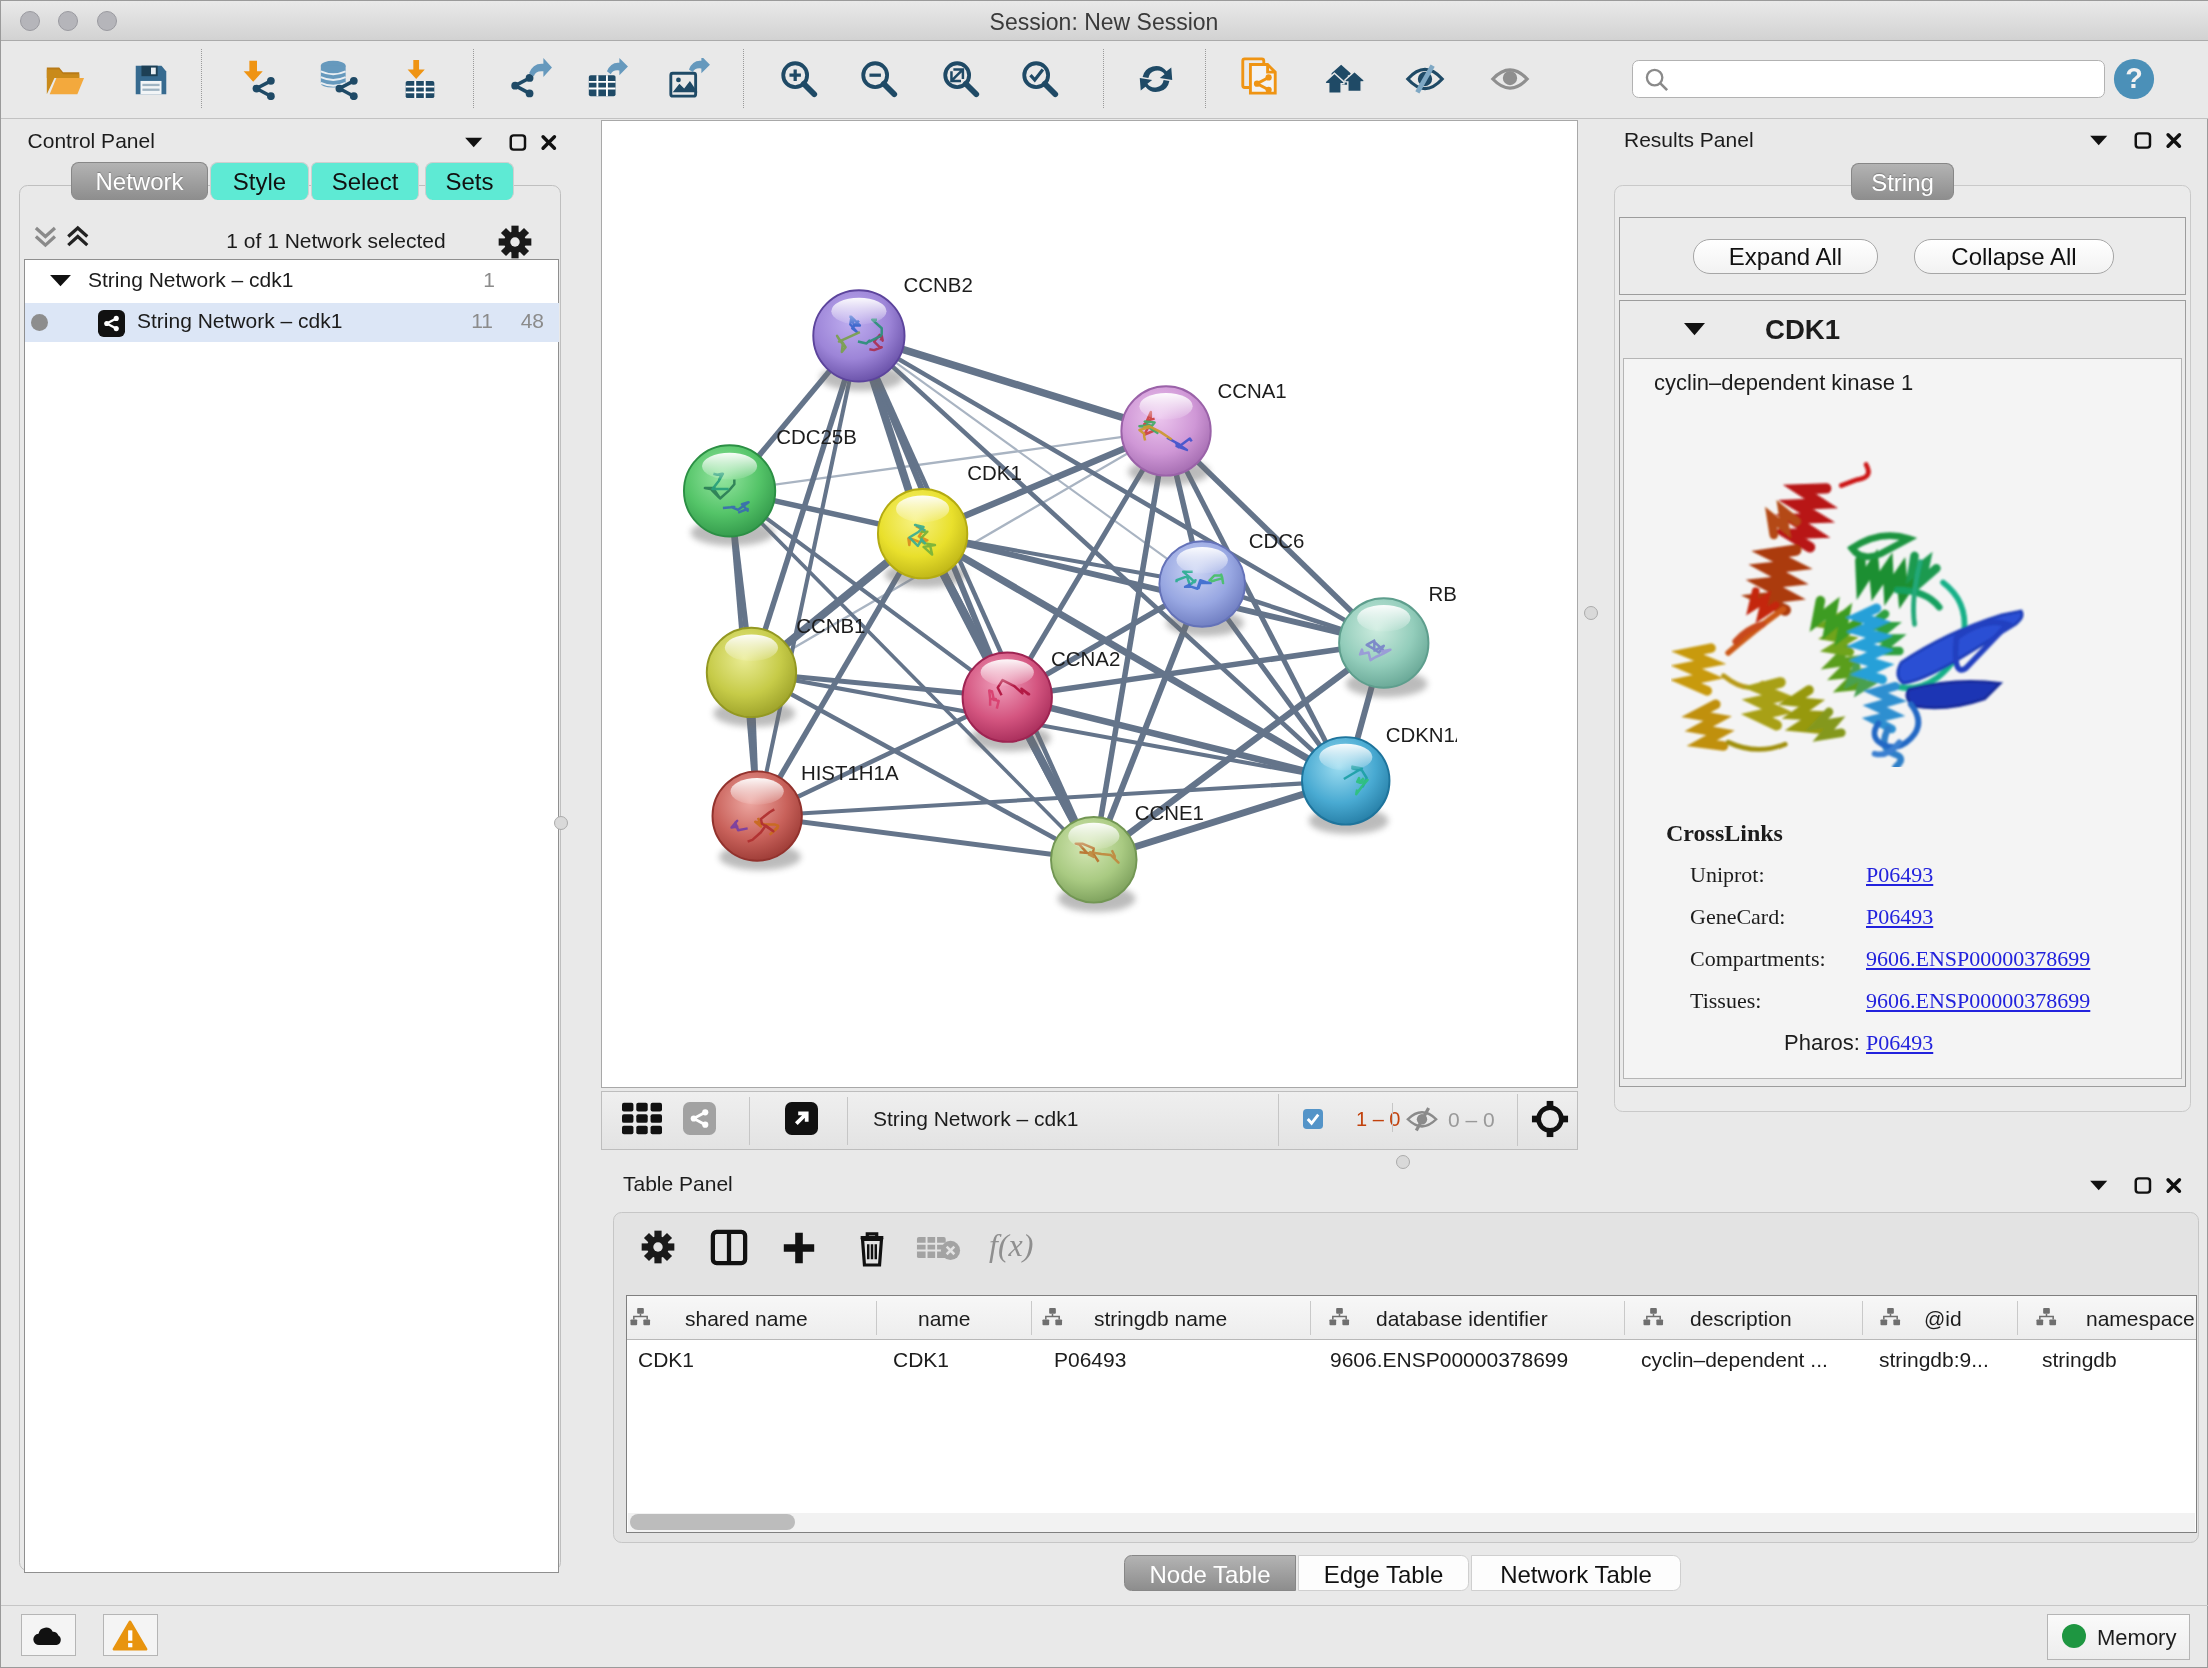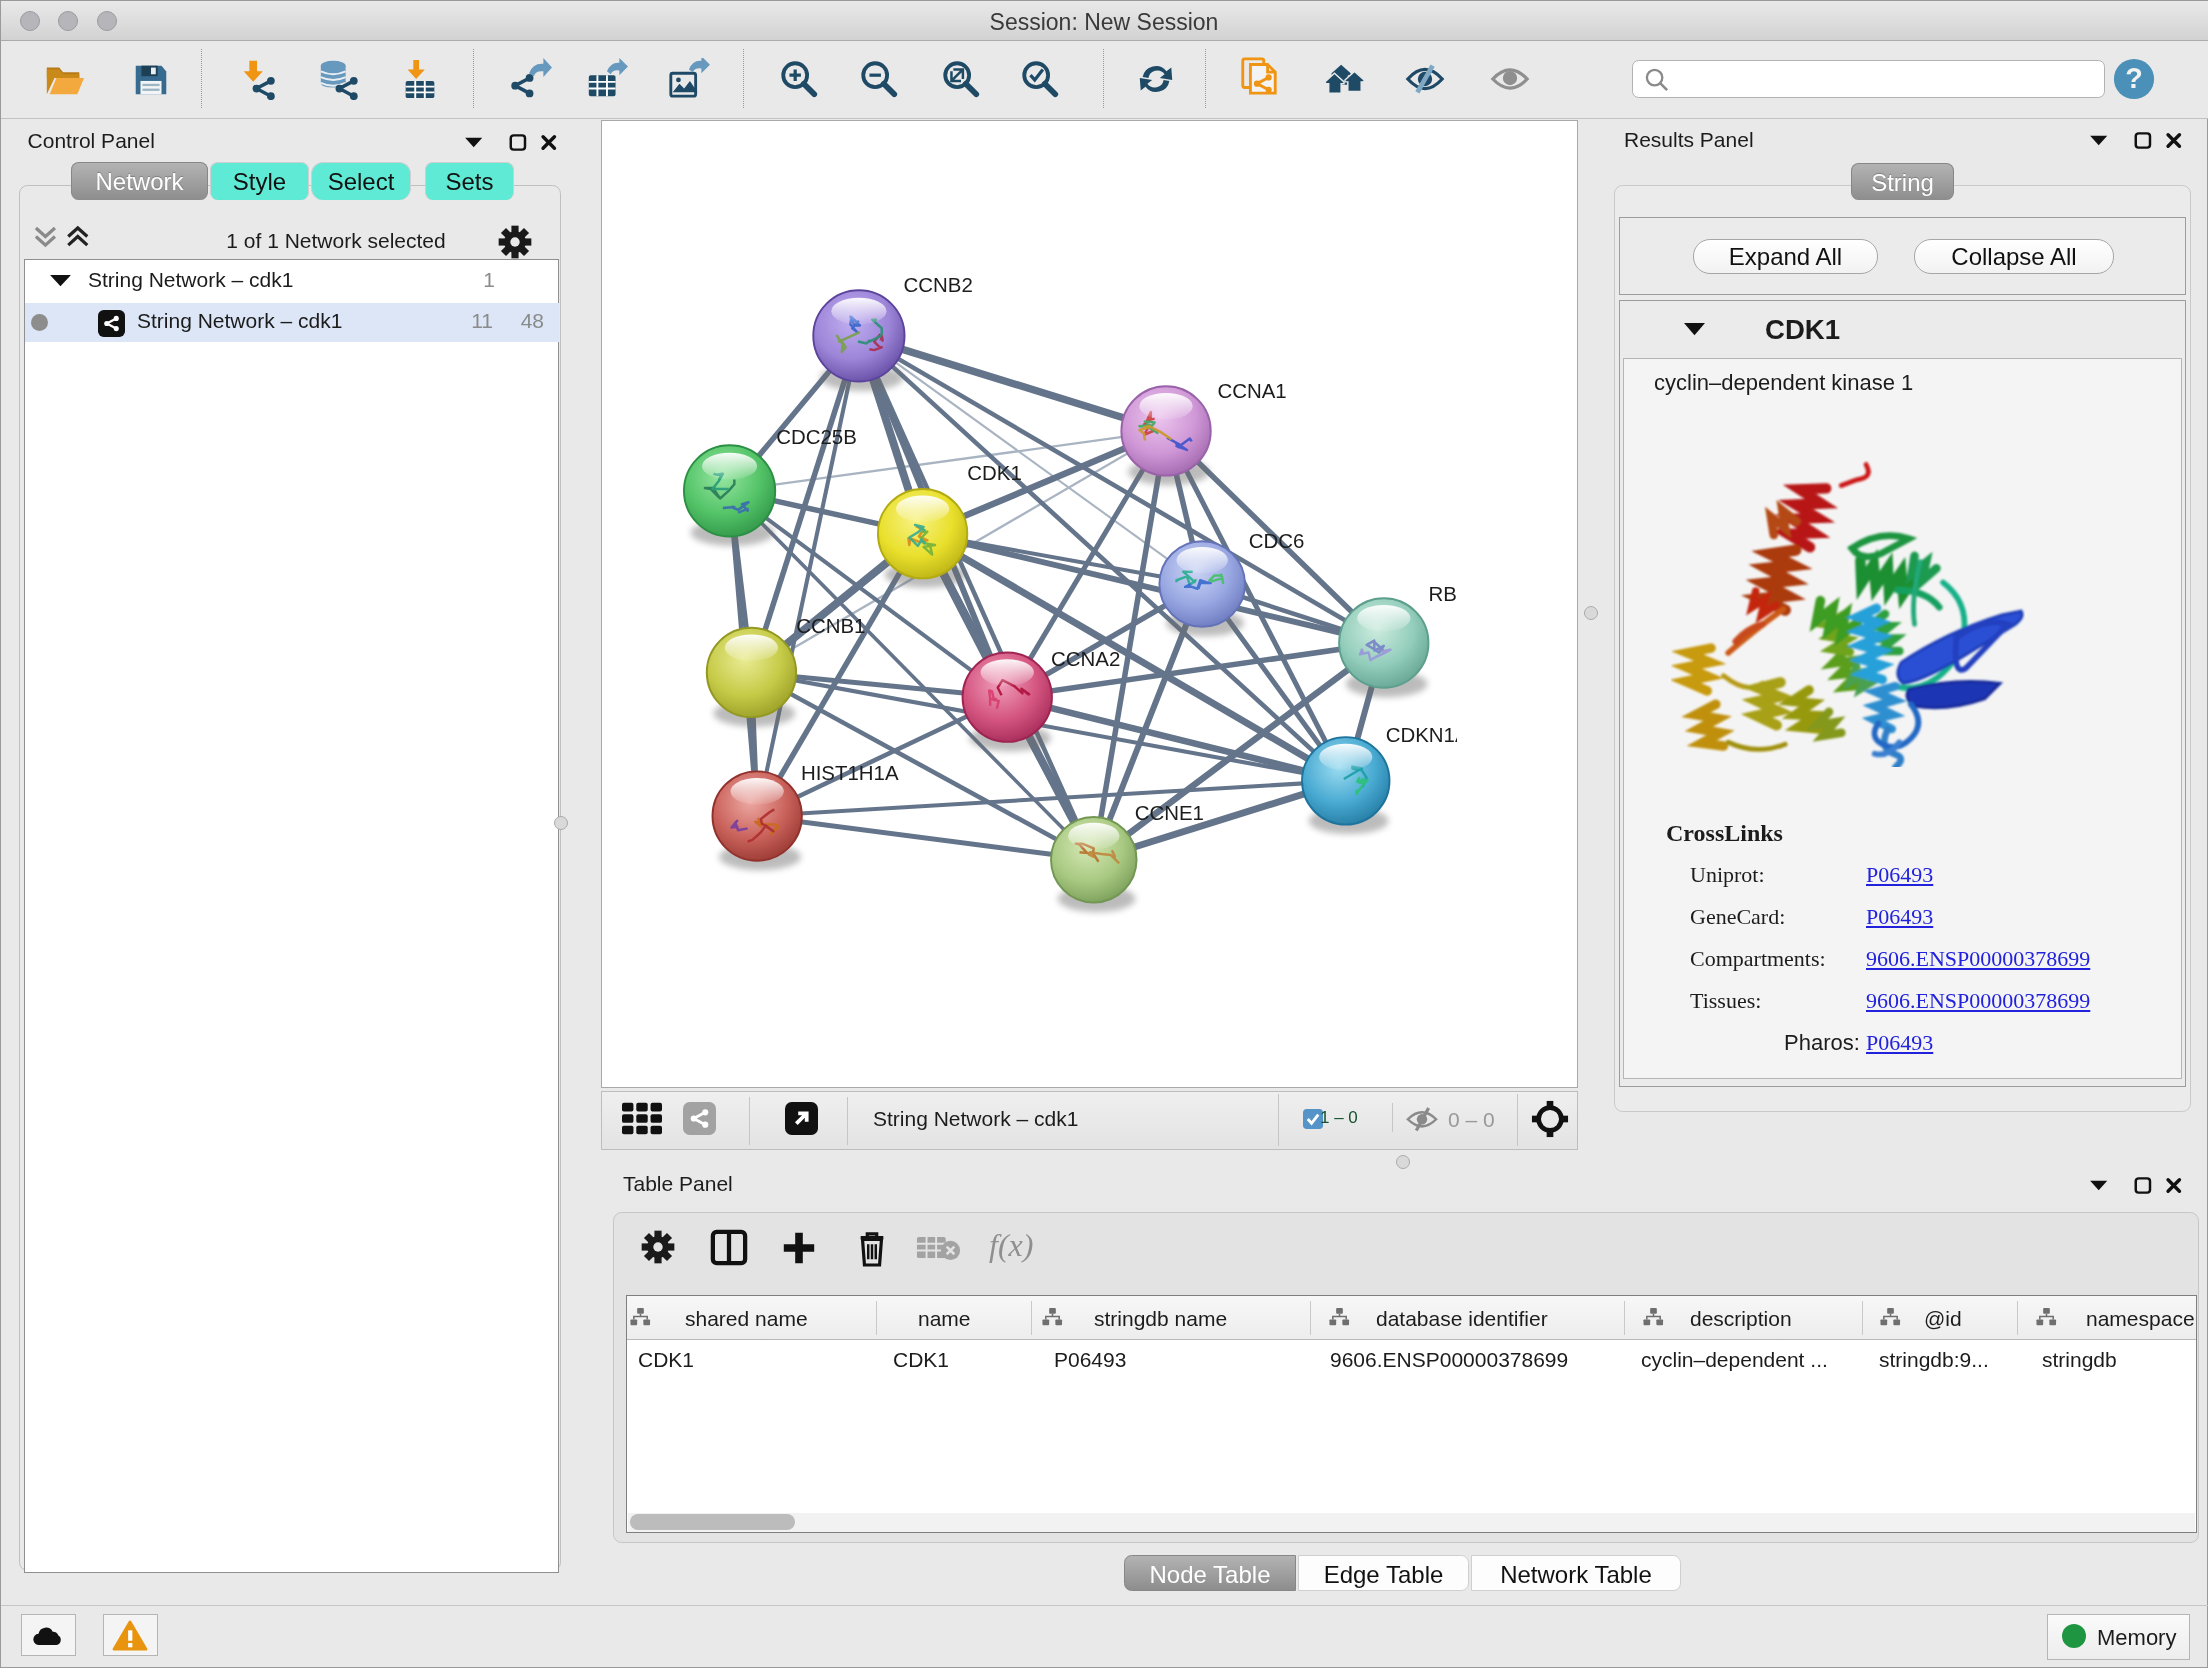--- a/index.html
+++ b/index.html
@@ -151,21 +151,21 @@
     </svg></div>
 <div class="txt" style="left:27.6px;top:129px;font-size:21px">Control Panel</div>
 <svg style="position:absolute;left:463px;top:133px" width="105" height="19" viewBox="0 0 110 20">
     <polygon points="2,5 20,5 11,15" fill="#111"></polygon>
     <rect x="50" y="2.5" width="15" height="15" rx="3" fill="none" stroke="#111" stroke-width="2.6"></rect>
     <path d="M84 4 L96 16 M96 4 L84 16" stroke="#111" stroke-width="3.6" stroke-linecap="round"></path>
   </svg>
 <div class="abs" style="left:19px;top:185px;width:542px;height:1386px;background:#e9e9e9;border:1px solid #bfbfbf;border-radius:8.6px"></div>
 <div class="tab tabsel" style="left:71px;top:162px;width:137px;height:38px;line-height:38px;border-radius:7.6px">Network</div>
 <div class="tab" style="left:210px;top:162px;width:99px;height:38px;line-height:38px;border-radius:7.6px">Style</div>
-<div class="tab" style="left:311px;top:162px;width:100px;height:38px;line-height:38px;border-radius:12px">Select</div>
+<div class="tab" style="left:311px;top:162px;width:108px;height:38px;line-height:38px;border-radius:6px">Select</div>
 <div class="tab" style="left:425px;top:162px;width:89px;height:38px;line-height:38px;border-radius:7.6px">Sets</div>
 <svg class="abs" style="left:34px;top:224px" width="59" height="27" viewBox="0 0 62 28">
     <path d="M2 4 l10 9 10 -9 M2 13 l10 9 10 -9" stroke="#8a8a8a" stroke-width="3.4" fill="none"></path>
     <path d="M36 13 l10 -9 10 9 M36 22 l10 -9 10 9" stroke="#222" stroke-width="3.4" fill="none"></path>
   </svg>
 <div class="txt" style="left:19px;top:229px;width:634px;text-align:center;font-size:21px">1 of 1 Network selected</div>
 <svg style="position:absolute;left:498px;top:225px" width="34" height="34" viewBox="0 0 36 36">
     <line x1="28.1" y1="18.0" x2="35.3" y2="18.0" stroke="#1a1a1a" stroke-width="7.6"></line>
     <line x1="25.1" y1="25.1" x2="30.2" y2="30.2" stroke="#1a1a1a" stroke-width="7.6"></line>
     <line x1="18.0" y1="28.1" x2="18.0" y2="35.3" stroke="#1a1a1a" stroke-width="7.6"></line>
@@ -413,21 +413,21 @@
 <svg class="abs" style="left:785px;top:1102px" width="33" height="33" viewBox="0 0 35 35">
     <path d="M12 23 L22 13 M14 12 h9 v9" stroke="#fff" stroke-width="4" fill="none"></path>
   </svg>
 <div class="abs" style="left:847px;top:1097px;width:0;height:48px;border-left:1.4px solid #c6c6c6"></div>
 <div class="txt" style="left:873px;top:1107px;font-size:21px">String Network – cdk1</div>
 <div class="abs" style="left:1278px;top:1094px;width:0;height:52px;border-left:1.4px solid #c6c6c6"></div>
 <div class="abs" style="left:1303px;top:1109px;width:20px;height:20px;border-radius:3.8px;background:#5494c8"></div>
 <svg class="abs" style="left:1303px;top:1109px" width="20" height="20" viewBox="0 0 21 21">
     <path d="M5 10.5 l4 4.5 L16 6" stroke="#fff" stroke-width="3" fill="none"></path>
   </svg>
-<div class="txt" style="left:1320px;top:1108px;font-size:17px;color:#14532d">1 – 0</div>
+<div class="txt" style="left:1356px;top:1108px;font-size:20px;color:#c2410c">1 – 0</div>
 <div class="abs" style="left:1392px;top:1103px;width:0;height:28.5px;border-left:1.4px solid #c6c6c6"></div>
 <svg class="abs" style="left:1405px;top:1105px" width="34" height="28.5" viewBox="0 0 36 30">
     <path d="M3 15 q15 -15 30 0 q-15 15 -30 0z" fill="none" stroke="#8a8a8a" stroke-width="2.6"></path>
     <circle cx="18" cy="15" r="5.5" fill="#8a8a8a"></circle>
     <path d="M25 3 L12 27" stroke="#8a8a8a" stroke-width="3.4"></path>
   </svg>
 <div class="txt" style="left:1448px;top:1108px;font-size:21px;color:#999">0 – 0</div>
 <div class="abs" style="left:1517px;top:1094px;width:0;height:52px;border-left:1.4px solid #c6c6c6"></div>
 <svg class="abs" style="left:1531px;top:1100px" width="38" height="38" viewBox="0 0 40 40">
     <circle cx="20" cy="20" r="12" fill="none" stroke="#111" stroke-width="5"></circle>

